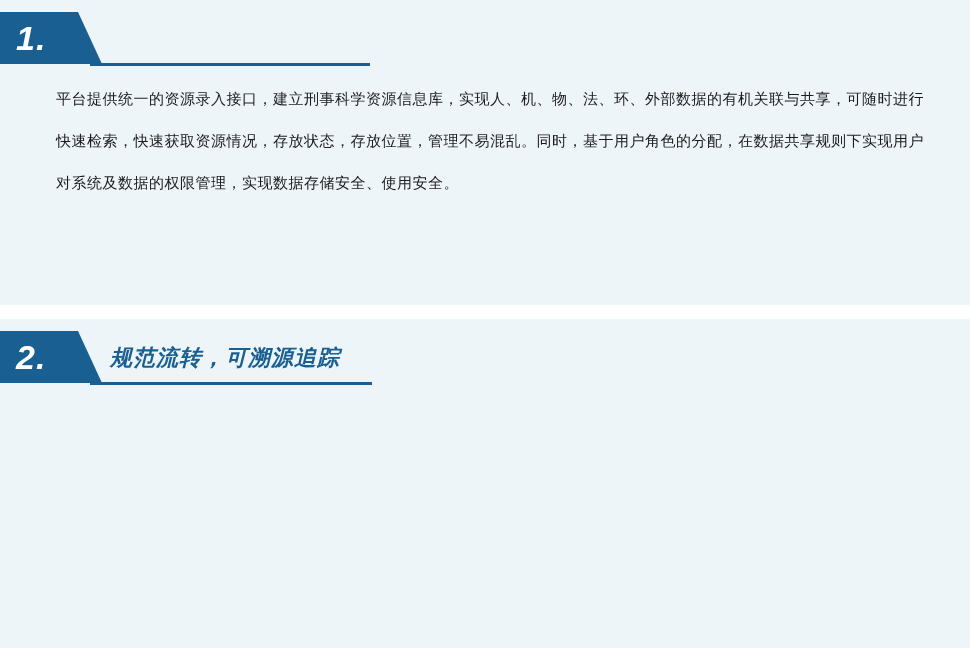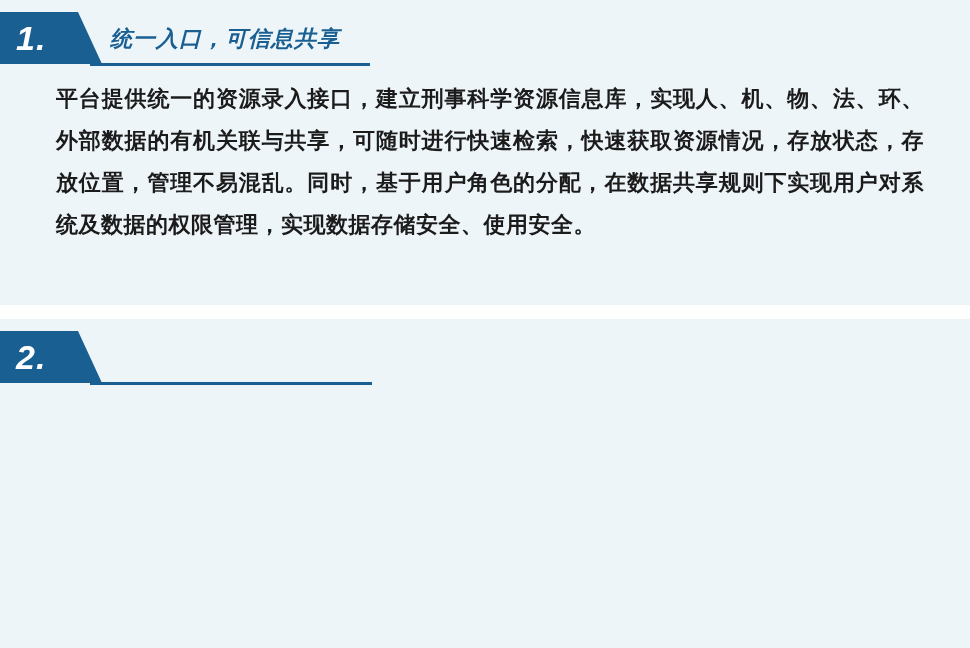--- a/index.html
+++ b/index.html
@@ -76,47 +76,46 @@
     left: 90px;
     top: 63px;
     height: 3px;
     width: 280px;
     background: #1a5f91;
   }
   .title-underline.wide { width: 282px; }
 
   .sec-body {
     margin: 0 46px 0 56px;
-    font-size: 22px;
+    font-size: 15px;
     line-height: 42px;
     color: #1b1b1b;
     text-align: justify;
     text-justify: inter-ideograph;
     letter-spacing: 0.5px;
-    font-weight: bold;
   }
   .sec-1-body { padding-top: 14px; }
   .sec-2-body { padding-top: 14px; }
 </style>
 </head>
 <body>
 
 <div class="page">
 
   <div class="section section-1">
     <div class="sec-head">
       <div class="badge">1.</div>
       <div class="badge-slant"></div>
-      <div class="sec-title">统一入口，可信息共享</div>
       <div class="title-underline"></div>
     </div>
     <div class="sec-body sec-1-body">平台提供统一的资源录入接口，建立刑事科学资源信息库，实现人、机、物、法、环、外部数据的有机关联与共享，可随时进行快速检索，快速获取资源情况，存放状态，存放位置，管理不易混乱。同时，基于用户角色的分配，在数据共享规则下实现用户对系统及数据的权限管理，实现数据存储安全、使用安全。</div>
   </div>
 
   <div class="section section-2">
     <div class="sec-head">
       <div class="badge">2.</div>
       <div class="badge-slant"></div>
+      <div class="sec-title">规范流转，可溯源追踪</div>
       <div class="title-underline wide"></div>
     </div>
   </div>
 
 </div>
 
 </body></html>

